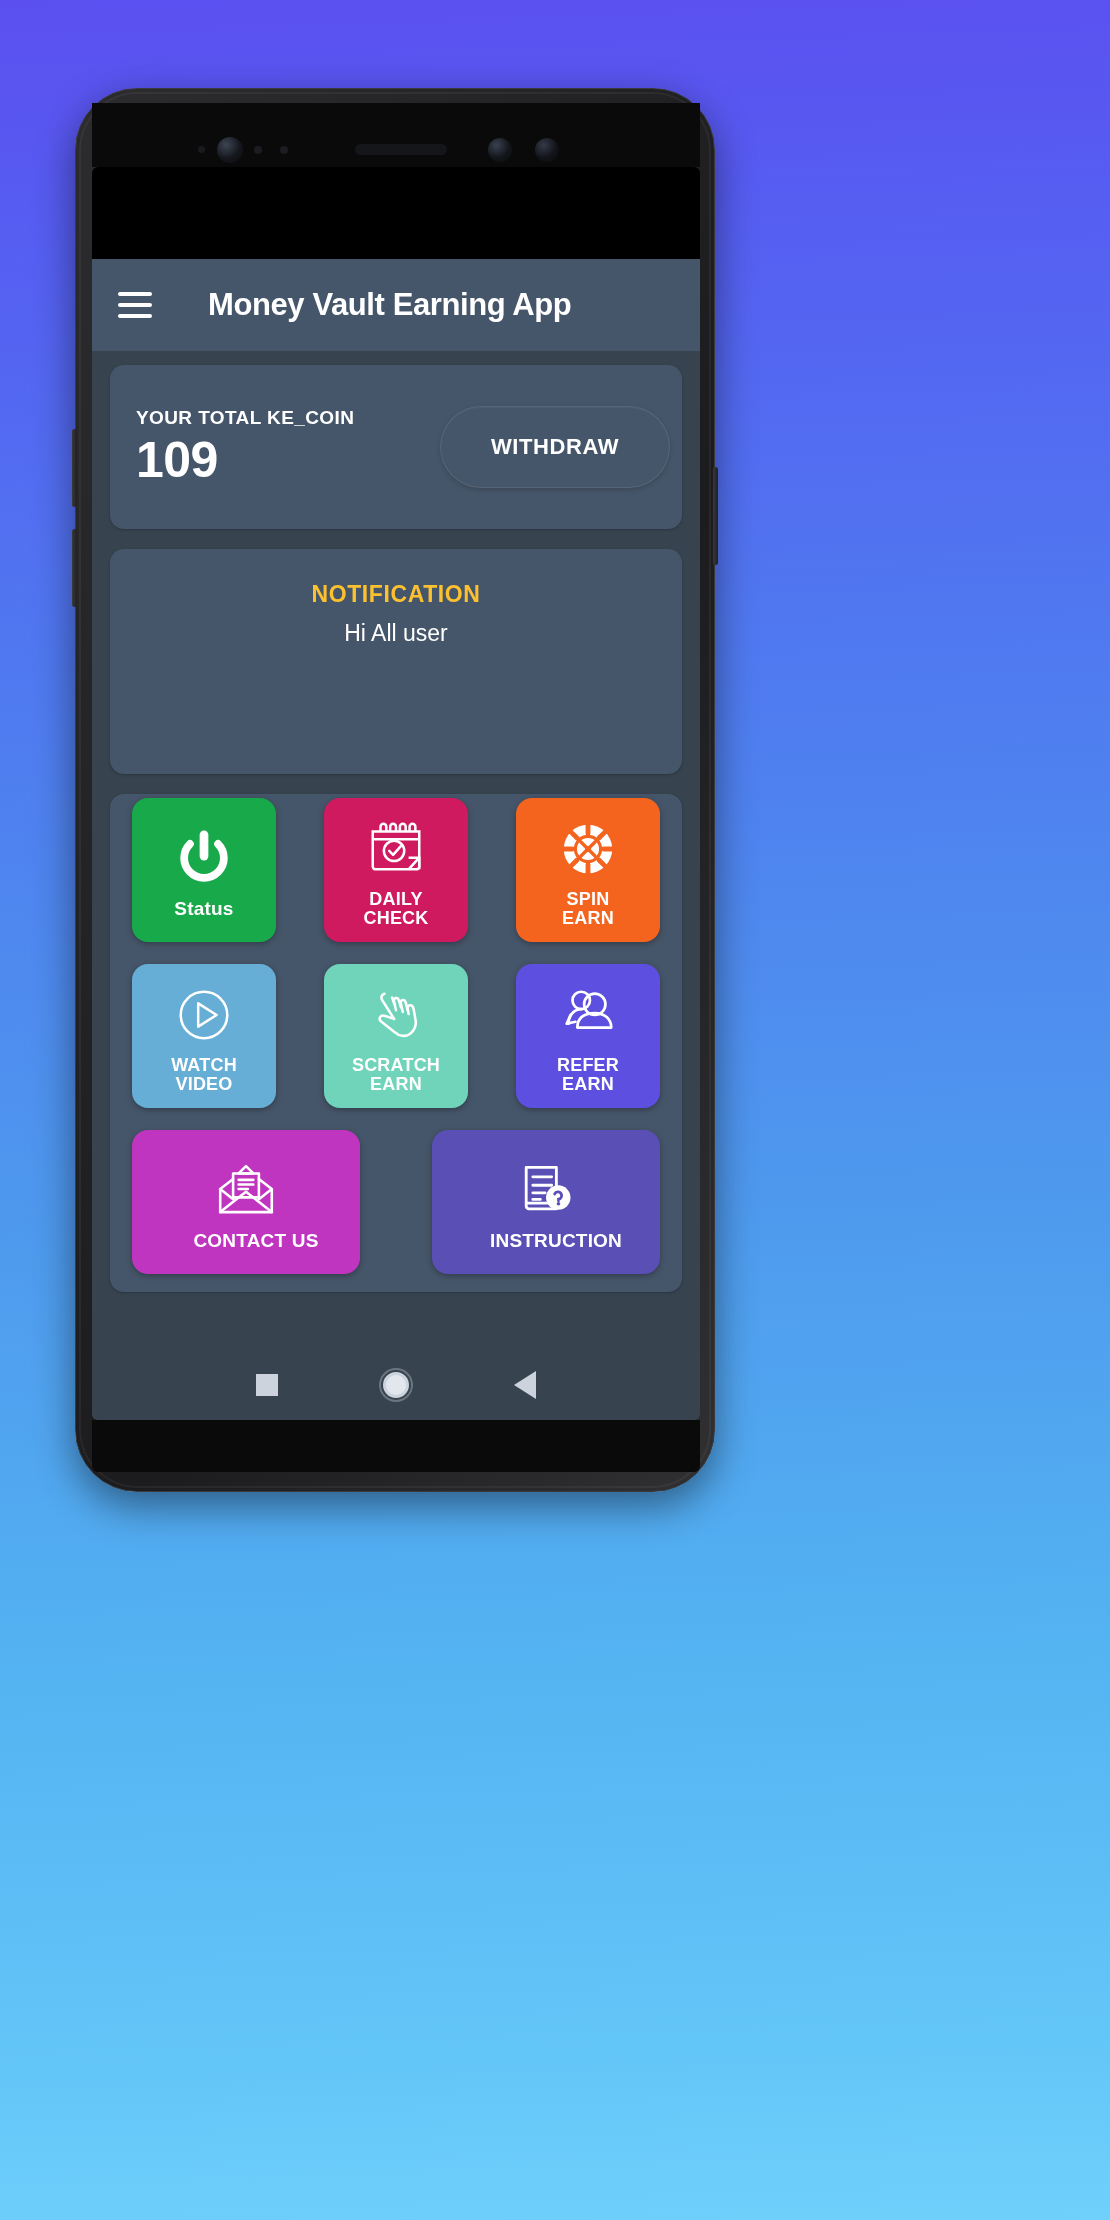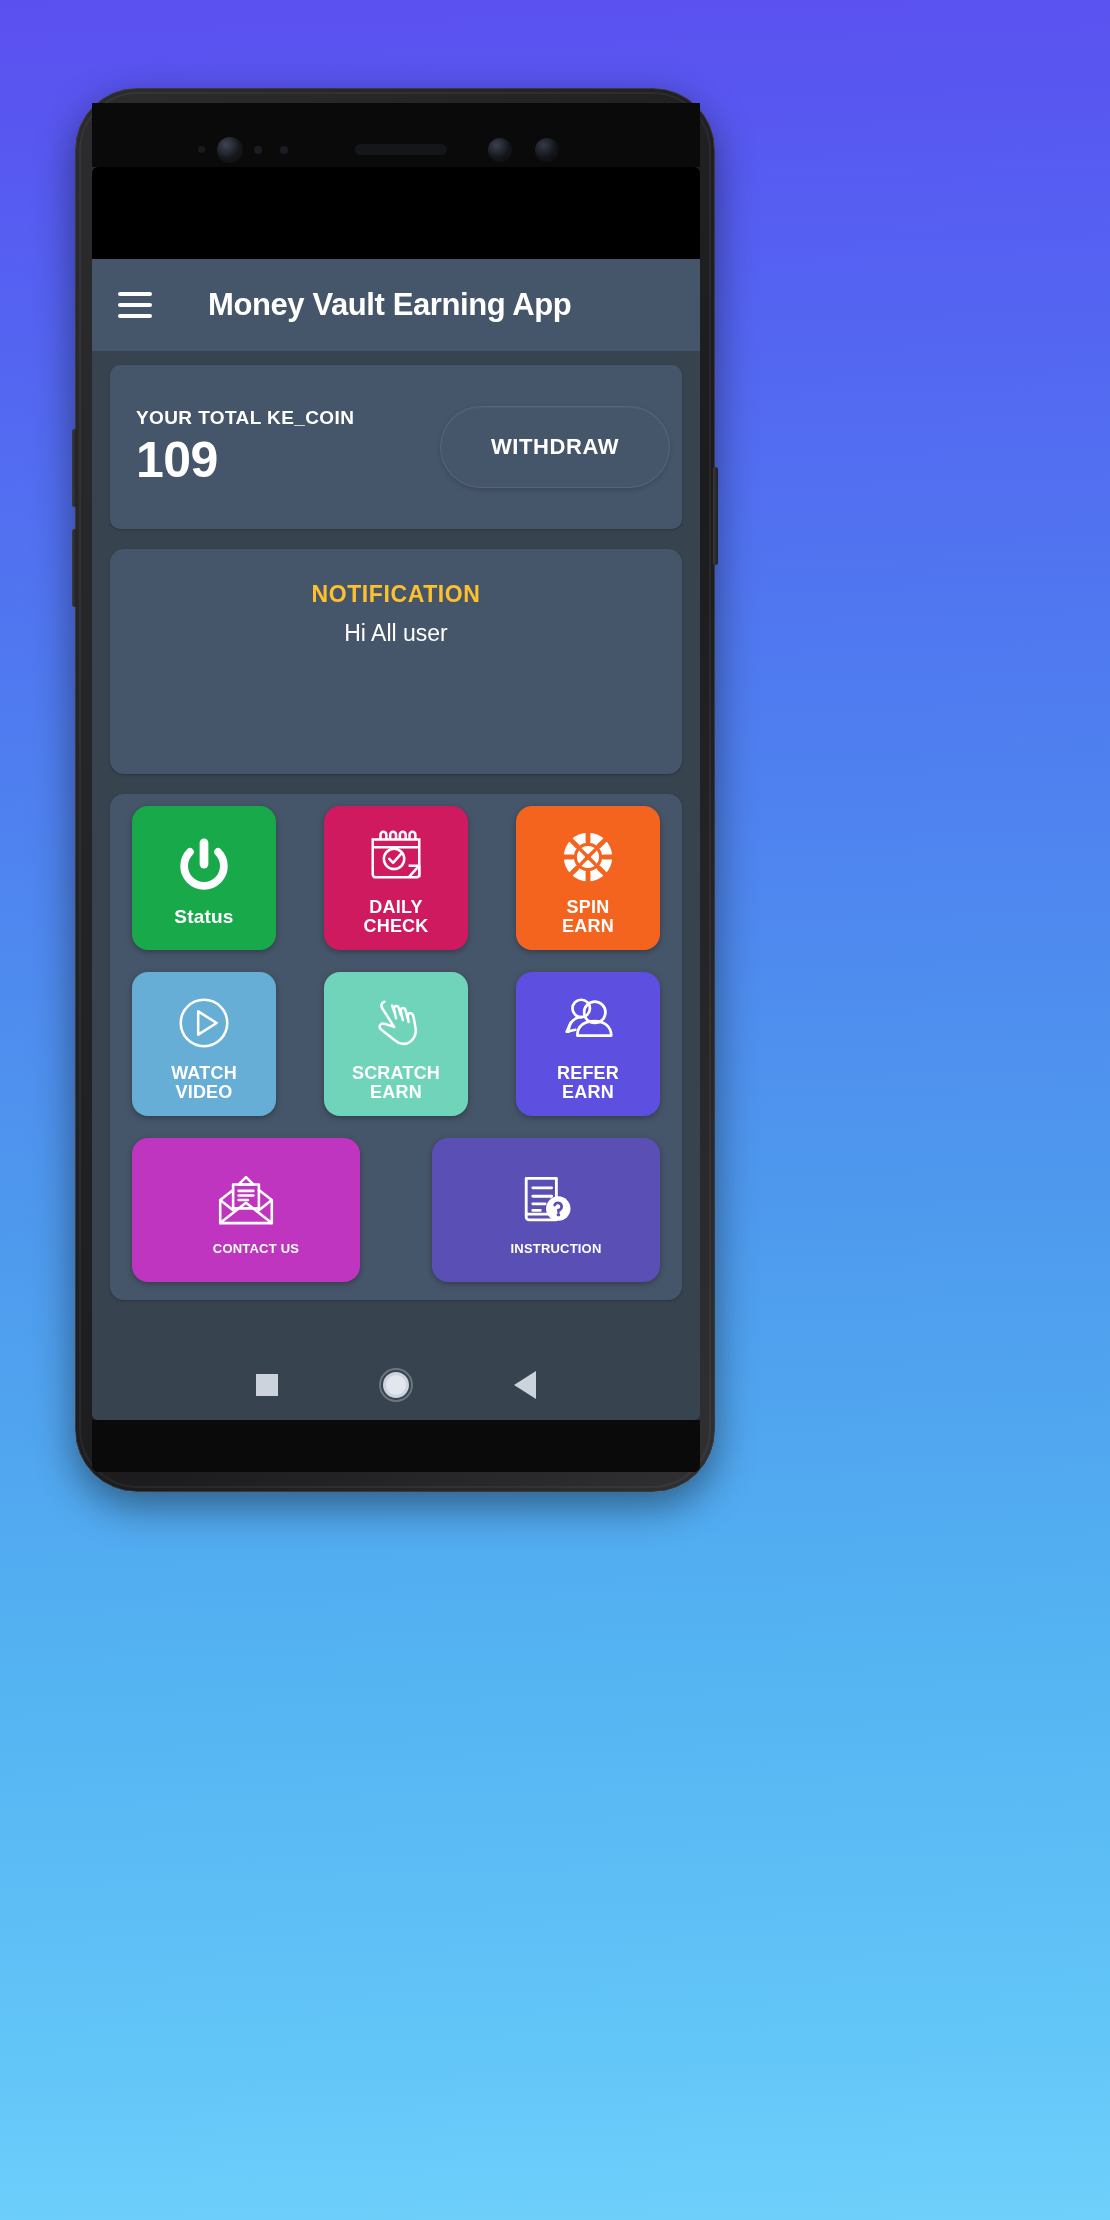--- a/index.html
+++ b/index.html
@@ -98,21 +98,20 @@
     box-shadow: 0 1px 3px rgba(0,0,0,0.22);
   }
 
   
   #balance-card {
     height: 164px;
     position: relative;
     display:flex; align-items:center;
     padding: 0 26px;
     flex: 0 0 auto;
-    border-radius: 10px;
   }
   #balance-left { display:flex; flex-direction:column; }
   #balance-label {
     color:#ffffff; font-size: 19px; font-weight: bold; letter-spacing: 0.4px;
   }
   #balance-value {
     color:#ffffff; font-size: 50px; font-weight: bold; line-height: 1.08; margin-top: 4px; letter-spacing: -0.5px;
   }
   #withdraw-button {
     position: absolute;
@@ -139,21 +138,21 @@
     color: #fdc02f; font-size: 23px; font-weight: bold; letter-spacing: 0.6px;
   }
   #notification-message {
     color: #ffffff; font-size: 23px; margin-top: 12px; font-weight: normal;
   }
 
   
   #menu-card {
     margin-top: 20px;
     flex: 0 0 auto;
-    padding: 12px 22px 18px 22px;
+    padding: 4px 22px 18px 22px;
     border-radius: 14px;
   }
   .grid-row { display:flex; justify-content: space-between; }
   .grid-row + .grid-row { margin-top: 22px; }
   .tile {
     width: 144px; height: 144px;
     border-radius: 16px;
     display:flex; flex-direction:column; align-items:center; justify-content:center;
     cursor: pointer;
     box-shadow: 0 2px 6px rgba(0,0,0,0.30);
@@ -161,21 +160,21 @@
   }
   .tile .tile-icon { display:flex; align-items:center; justify-content:center; height: 74px; }
   .tile .tile-icon svg { display:block; }
   .tile-label {
     margin-top: 4px;
     color:#ffffff; font-weight: bold; text-align:center;
     font-size: 19px; line-height: 1.05; letter-spacing: 0.2px;
   }
   .tile-label.two-line { font-size: 18px; }
   .tile.wide { width: 228px; height: 144px; }
-  .tile.wide .tile-label { font-size: 13px; margin-left: 20px; }
+  .tile.wide .tile-label { font-size: 19px; margin-left: 20px; }
 
   
   #navbar {
     height: 70px; flex: 0 0 auto;
     background: #37434f;
     display:flex; align-items:center; justify-content: space-around;
     padding: 0 110px;
   }
   .nav-btn { display:flex; align-items:center; justify-content:center; cursor:pointer; width: 60px; height: 44px; }
   #nav-square { width: 22px; height: 22px; background: #ccd3dc; }

